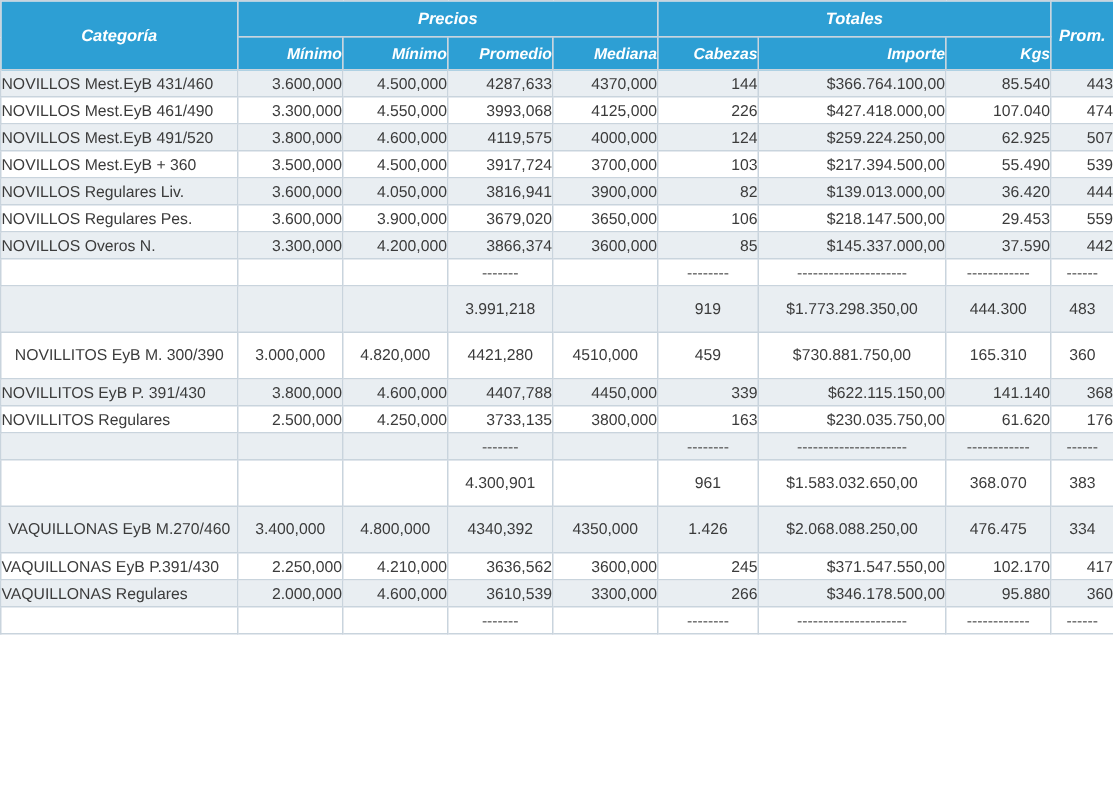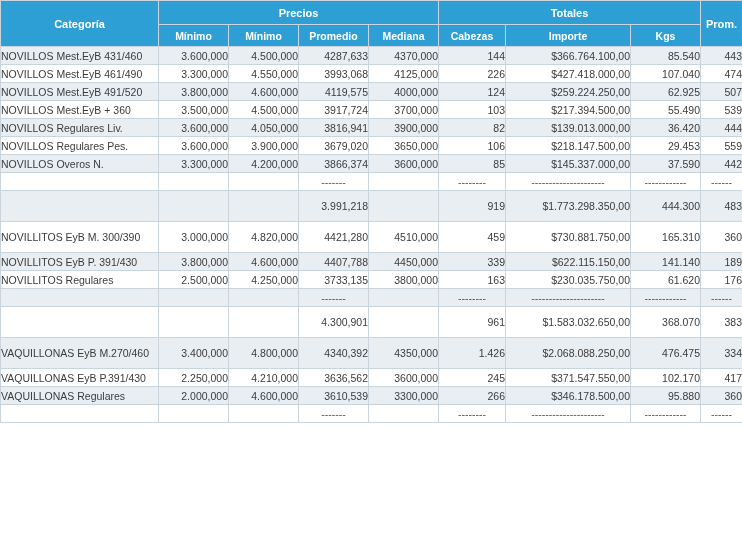--- a/index.html
+++ b/index.html
@@ -29,27 +29,29 @@
   thead th {
     background: #2a9fd6;
     background: #2d9fd4;
     color: #ffffff;
     font-weight: bold;
     font-size: 11px;
     text-align: center;
     border: 1px solid #ffffff;
     height: 20px;
     vertical-align: middle;
+    font-style: italic;
   }
   thead tr.head-top th {
     height: 23px;
   }
   thead tr.head-sub th {
     height: 21px;
     font-size: 10.5px;
+    text-align: right;
   }
   
   tbody td {
     height: 17px;
     vertical-align: middle;
     font-size: 10.5px;
     color: #3b3b3b;
   }
   tbody tr.r-light td { background: #ffffff; }
   tbody tr.r-dark td  { background: #e9eef2; }
@@ -64,21 +66,21 @@
     padding-right: 8px;
     white-space: nowrap;
     overflow: hidden;
   }
   td.dash {
     text-align: center;
     letter-spacing: 0px;
     color: #555;
     font-size: 10.5px;
   }
-  tr.tall td { height: 30px; }
+  tr.tall td { height: 30px; text-align: center; }
   tr.blank td { height: 17px; }
   .col-cat    { width: 158px; }
   .col-min    { width: 70px; }
   .col-max    { width: 70px; }
   .col-prom   { width: 70px; }
   .col-med    { width: 70px; }
   .col-cab    { width: 67px; }
   .col-imp    { width: 125px; }
   .col-kgs    { width: 70px; }
   .col-pkgs   { width: 42px; }
@@ -229,21 +231,21 @@
       </tr>
       <tr class="r-dark">
         <td class="cat">NOVILLITOS EyB P. 391/430</td>
         <td class="num">3.800,000</td>
         <td class="num">4.600,000</td>
         <td class="num">4407,788</td>
         <td class="num">4450,000</td>
         <td class="num">339</td>
         <td class="num">$622.115.150,00</td>
         <td class="num">141.140</td>
-        <td class="num">189</td>
+        <td class="num">368</td>
       </tr>
       <tr class="r-light">
         <td class="cat">NOVILLITOS Regulares</td>
         <td class="num">2.500,000</td>
         <td class="num">4.250,000</td>
         <td class="num">3733,135</td>
         <td class="num">3800,000</td>
         <td class="num">163</td>
         <td class="num">$230.035.750,00</td>
         <td class="num">61.620</td>

